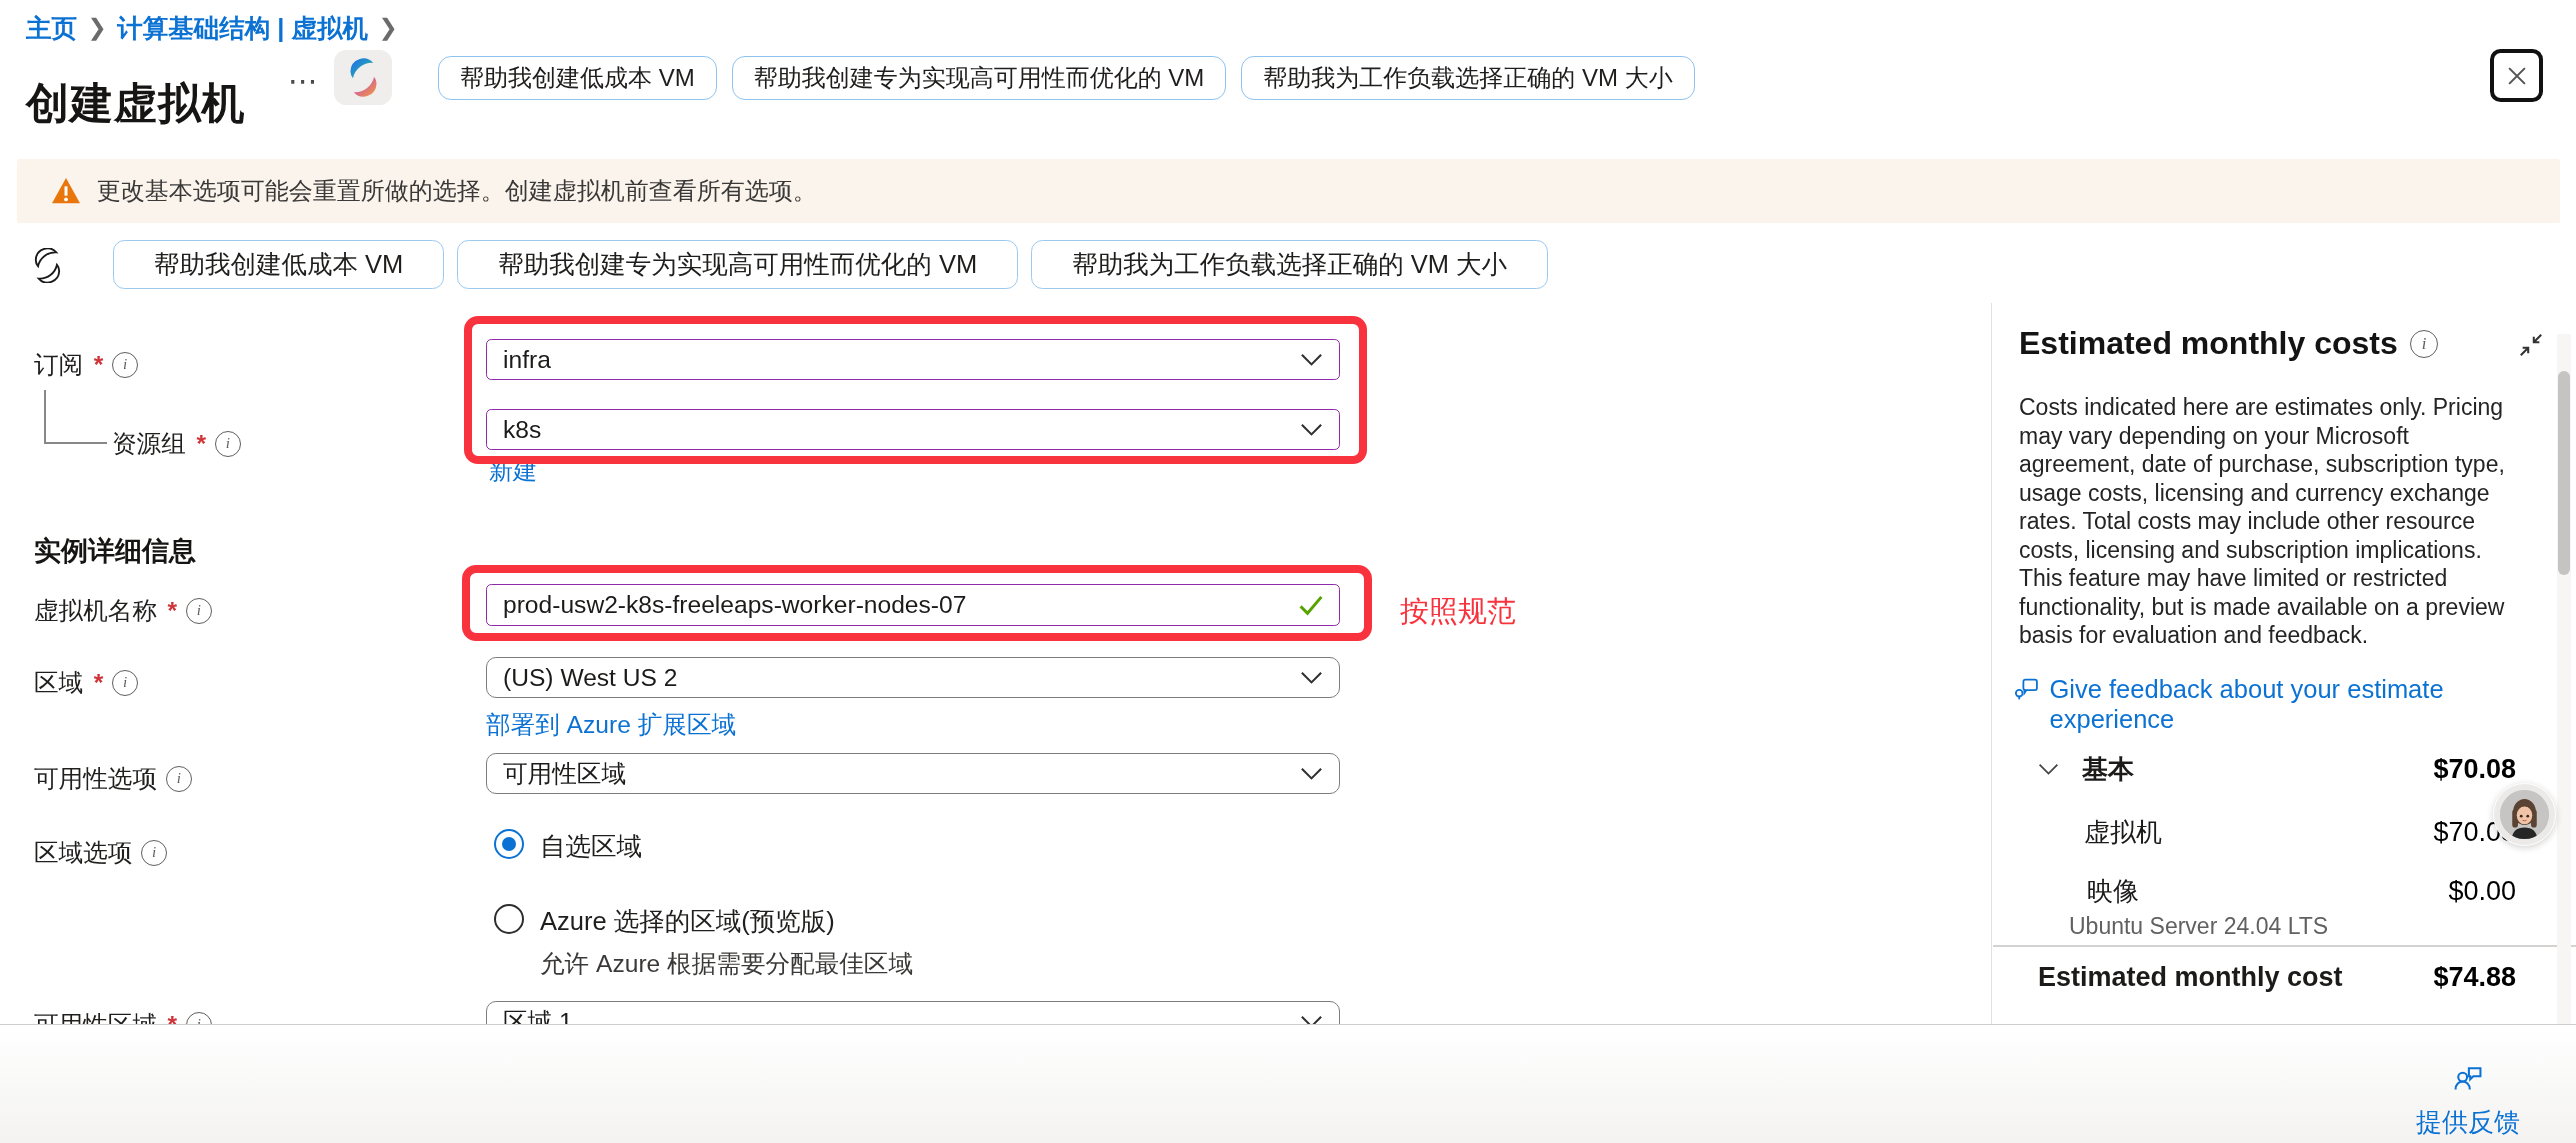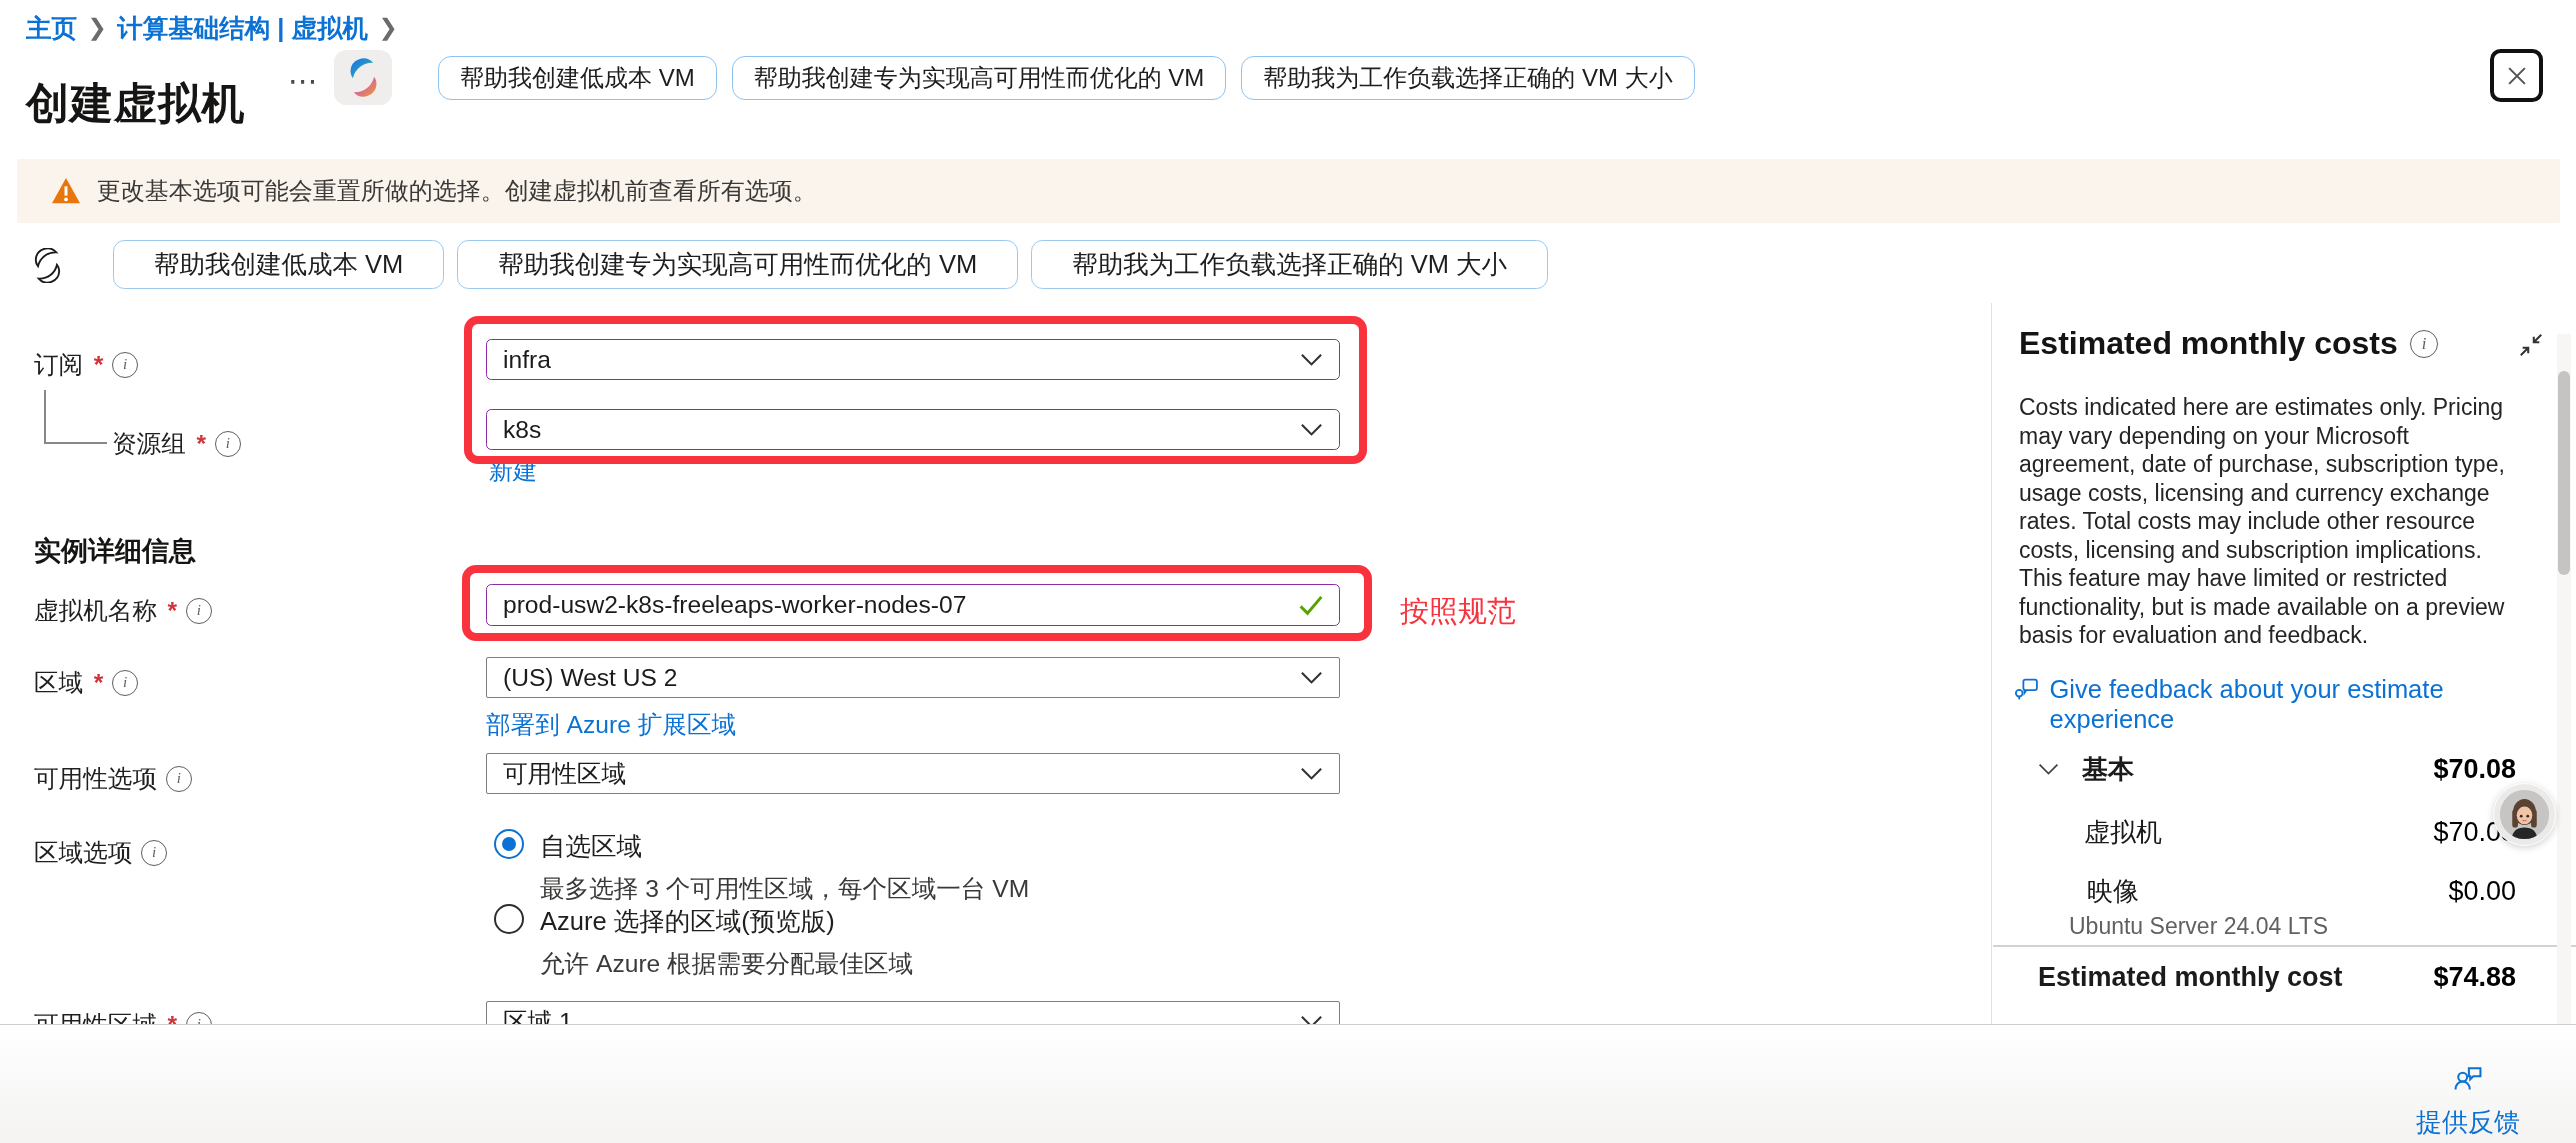--- a/index.html
+++ b/index.html
@@ -38,21 +38,21 @@
   .copilot-outline{left:30px;top:248px;}
   .sugg-row-2{left:74px;top:240px;gap:13px;}
   .sugg-row-2 .sugg-btn{height:49px;font-size:25.5px;border-radius:11.4px;padding:0 40px;border-color:#9cc9f0;}
 
   
   .flabel{font-size:24.6px;color:#201f1e;display:flex;align-items:center;gap:8.8px;white-space:nowrap;}
   .req{color:#d13438;font-weight:700;margin-left:1.8px;}
   .info-i{width:24px;height:24px;border:1.3px solid #5f5e5c;border-radius:50%;color:#5f5e5c;
     font-size:15px;font-style:italic;font-family:"Liberation Serif","DejaVu Serif",serif;
     display:inline-flex;align-items:center;justify-content:center;flex:0 0 auto;}
-  .field{left:486px;width:854px;height:41px;background:#fff;border:1.8px solid #7e7d7b;border-radius:2px;
+  .field{left:486px;width:854px;height:41px;background:#fff;border:1.8px solid #7e7d7b;border-radius:10px;
     box-sizing:border-box;display:flex;align-items:center;padding:0 16px;font-size:24.6px;color:#1c1b1a;cursor:pointer;}
   .field.purple{border-color:#8f2ba8;border-radius:5.3px;}
   .field .chev{margin-left:auto;}
   .tree-v{left:44px;top:390px;width:1.8px;height:53px;background:#8a8886;}
   .tree-h{left:44px;top:442px;width:63px;height:1.8px;background:#8a8886;}
   .section-h{left:34px;top:533px;font-size:27px;font-weight:700;color:#161514;}
   .vm-input{left:486px;top:584px;width:854px;height:42px;border:1.8px solid #8f2ba8;border-radius:5.3px;
     box-sizing:border-box;font-size:24.6px;color:#1c1b1a;padding:0 53px 0 16px;font-family:inherit;background:#fff;}
   .check{left:1298px;top:594px;}
   .annot-box{border:8px solid #f8333e;border-radius:14px;box-sizing:border-box;z-index:10;pointer-events:none;}
@@ -231,21 +231,20 @@
 </div>
 
 <div class="abs flabel" style="left:34px;top:836px;">
   <span>区域选项</span>
   <span class="info-i">i</span>
 </div>
 <div class="abs" style="left:494px;top:829px;display:flex;gap:16px;">
   <span class="radio on"></span>
   <div>
     <div class="radio-lab">自选区域</div>
-    <div class="radio-desc" style="margin-top:8px;">最多选择 3 个可用性区域，每个区域一台 VM</div>
   </div>
 </div>
 <div class="abs" style="left:494px;top:904px;display:flex;gap:16px;">
   <span class="radio off"></span>
   <div>
     <div class="radio-lab">Azure 选择的区域(预览版)</div>
     <div class="radio-desc" style="margin-top:8px;">允许 Azure 根据需要分配最佳区域</div>
   </div>
 </div>
 

